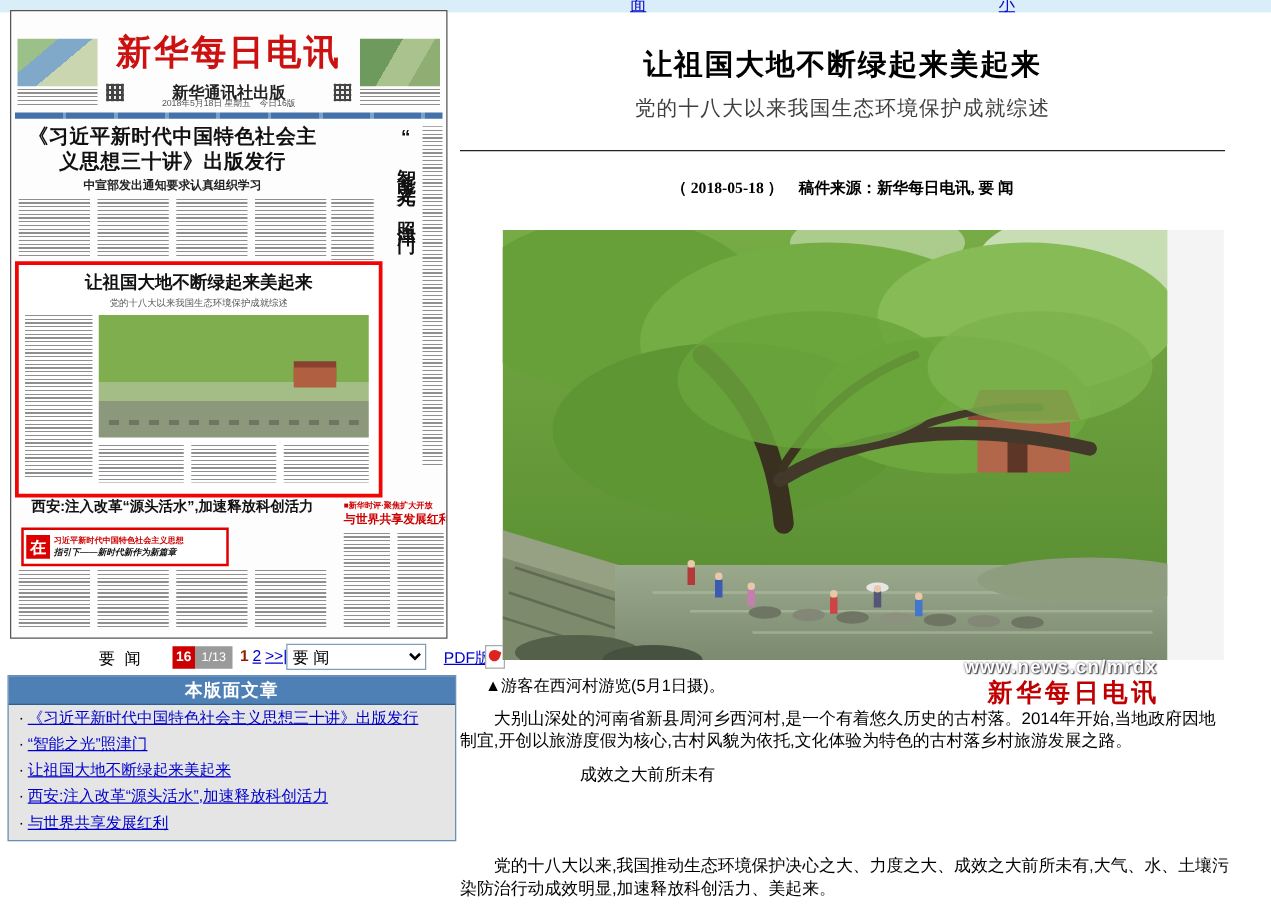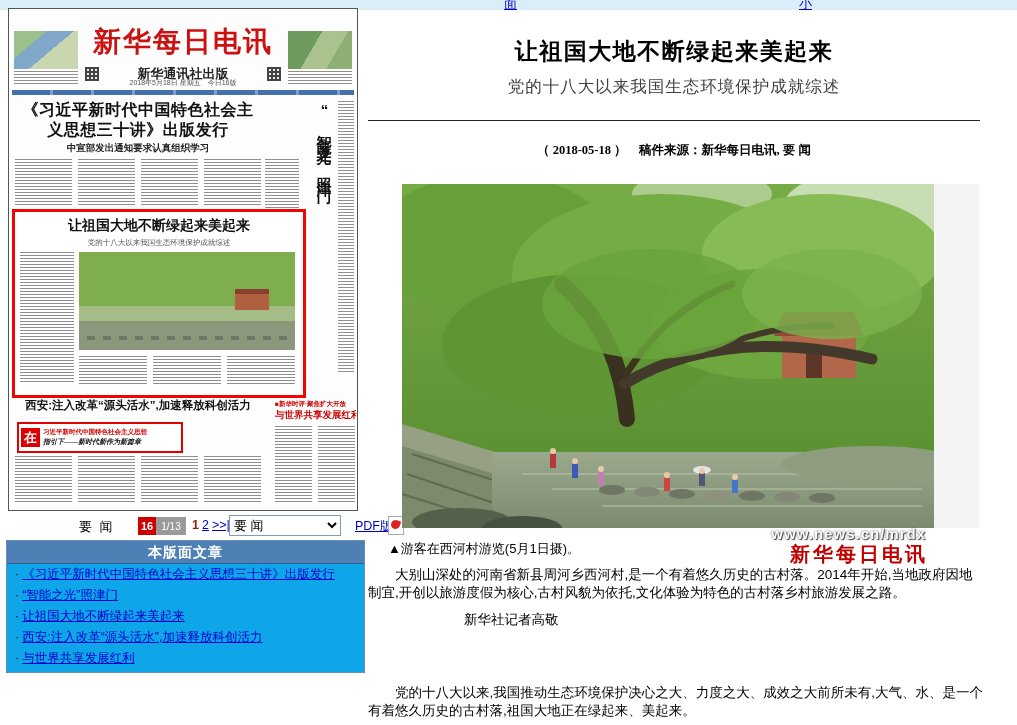--- a/index.html
+++ b/index.html
@@ -59,21 +59,21 @@
   .badge-gray{position:absolute;left:117px;top:3px;width:30px;height:18px;background:#9a9a9a;color:#fff;font-size:10px;display:flex;align-items:center;justify-content:center;}
   .pg-cur{position:absolute;left:153px;top:4px;color:#951b00;font-weight:bold;font-size:12.5px;}
   .pg-next{position:absolute;left:163px;top:4px;color:#0000cc;text-decoration:underline;font-size:12.5px;cursor:pointer;}
   .pg-last{position:absolute;left:173px;top:4px;color:#0000cc;text-decoration:underline;font-size:12.5px;cursor:pointer;}
   .sec-select{position:absolute;left:190px;top:1px;width:112px;height:21px;font-size:13px;border:1px solid #7f9db9;background:#fff;}
   .pdf-link{position:absolute;left:316px;top:4px;color:#0000cc;text-decoration:underline;font-size:12.5px;cursor:pointer;}
   .pdf-icon{position:absolute;left:349px;top:2px;width:14px;height:17px;background:#fff;border:1px solid #aaa;cursor:pointer;}
   .pdf-icon::after{content:"";position:absolute;left:2px;top:3px;width:9px;height:9px;background:#d22;border-radius:50% 10% 50% 50%;transform:rotate(20deg);}
 
   
-  .listbox{position:absolute;left:6px;top:540px;width:357px;height:131px;border:1px solid #6a8fb5;background:#0ea5e9;}
+  .listbox{position:absolute;left:6px;top:540px;width:357px;height:131px;border:1px solid #6a8fb5;background:#e5e5e5;}
   .lb-head{height:22px;background:#4e7fb5;border-bottom:1px solid #2f5e91;color:#fff;font-size:14px;font-weight:bold;text-align:center;line-height:22px;letter-spacing:1px;}
   .lb-item{height:21px;line-height:21px;padding-left:8px;white-space:nowrap;overflow:hidden;font-size:12.5px;}
   .lb-bullet{color:#000;margin-right:3px;}
   .lb-link{color:#0000cc;text-decoration:underline;cursor:pointer;}
 
   
   .article{position:absolute;left:368px;top:0;width:616px;height:725px;}
   .a-title{position:absolute;left:0;width:612px;top:36px;text-align:center;font-size:23px;font-weight:800;color:#000;letter-spacing:1.5px;}
   .a-sub{position:absolute;left:0;width:612px;top:76px;text-align:center;font-size:16.5px;color:#3f3f3f;letter-spacing:1px;}
   .a-rule{position:absolute;left:0;width:612px;top:120px;border-top:1px solid #222;}
@@ -275,17 +275,17 @@
           <ellipse cx="60" cy="338" rx="50" ry="14" fill="#55604a"></ellipse>
           <ellipse cx="120" cy="344" rx="40" ry="12" fill="#475140"></ellipse>
         </svg>
         <div class="wm-url">www.news.cn/mrdx</div>
         <div class="wm-name">新华每日电讯</div>
       </div>
     </div>
 
     <div class="a-caption">▲游客在西河村游览(5月1日摄)。</div>
     <div class="a-p p1">大别山深处的河南省新县周河乡西河村,是一个有着悠久历史的古村落。2014年开始,当地政府因地制宜,开创以旅游度假为核心,古村风貌为依托,文化体验为特色的古村落乡村旅游发展之路。</div>
-    <div class="credit1">新华社记者高敬</div>
-    <div class="a-p p2">党的十八大以来,我国推动生态环境保护决心之大、力度之大、成效之大前所未有,大气、水、是一个有着悠久历史的古村落,祖国大地正在绿起来、美起来。</div>
+    <div class="credit1">成效之大前所未有</div>
+    <div class="a-p p2">党的十八大以来,我国推动生态环境保护决心之大、力度之大、成效之大前所未有,大气、水、土壤污染防治行动成效明显,加速释放科创活力、美起来。</div>
   </div>
 
 </div>
 
 </body></html>

